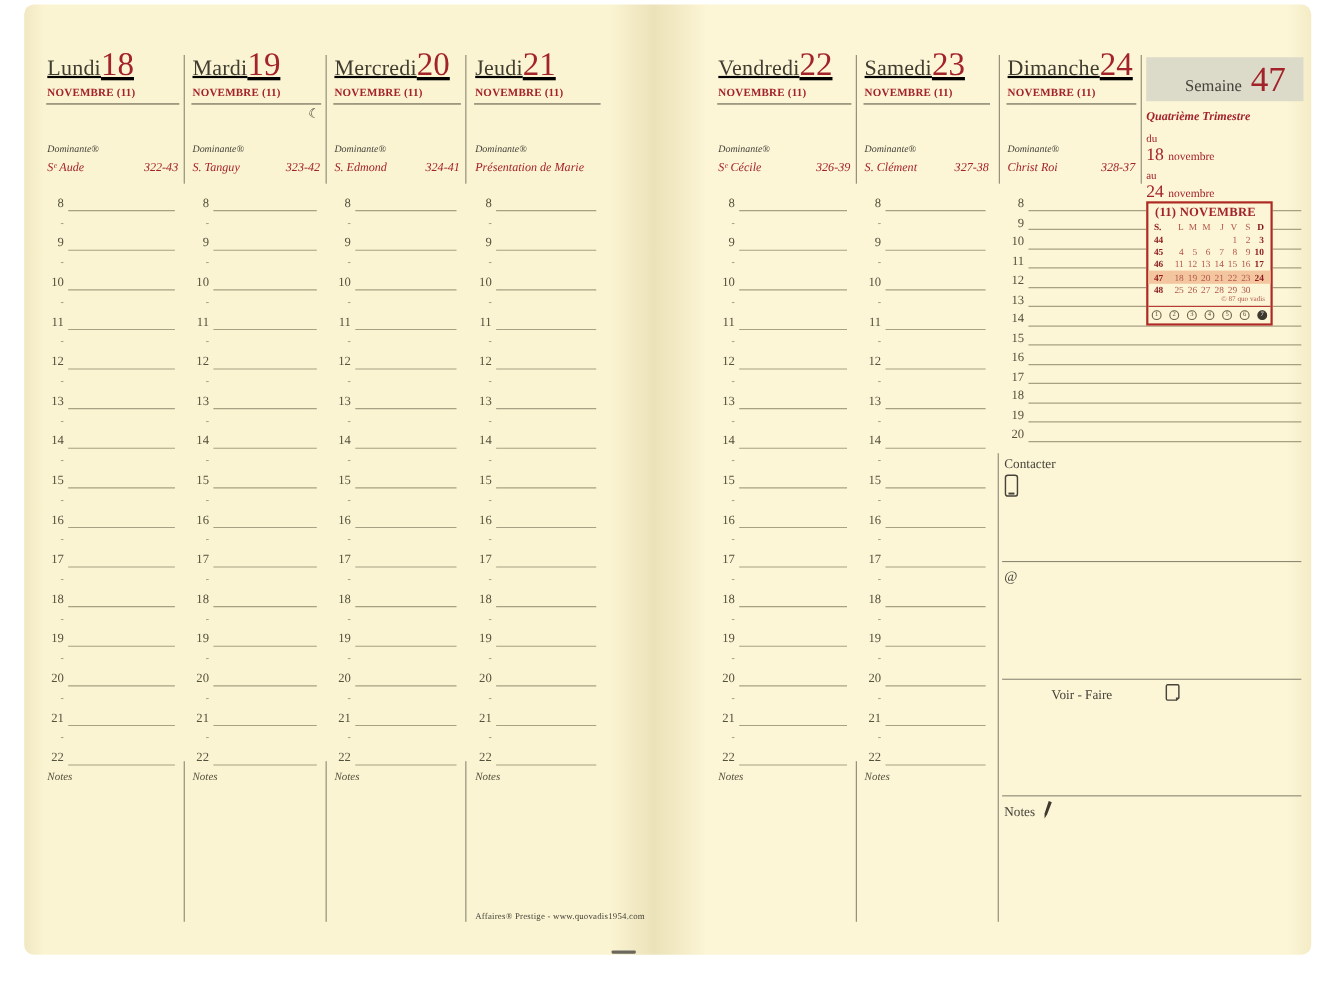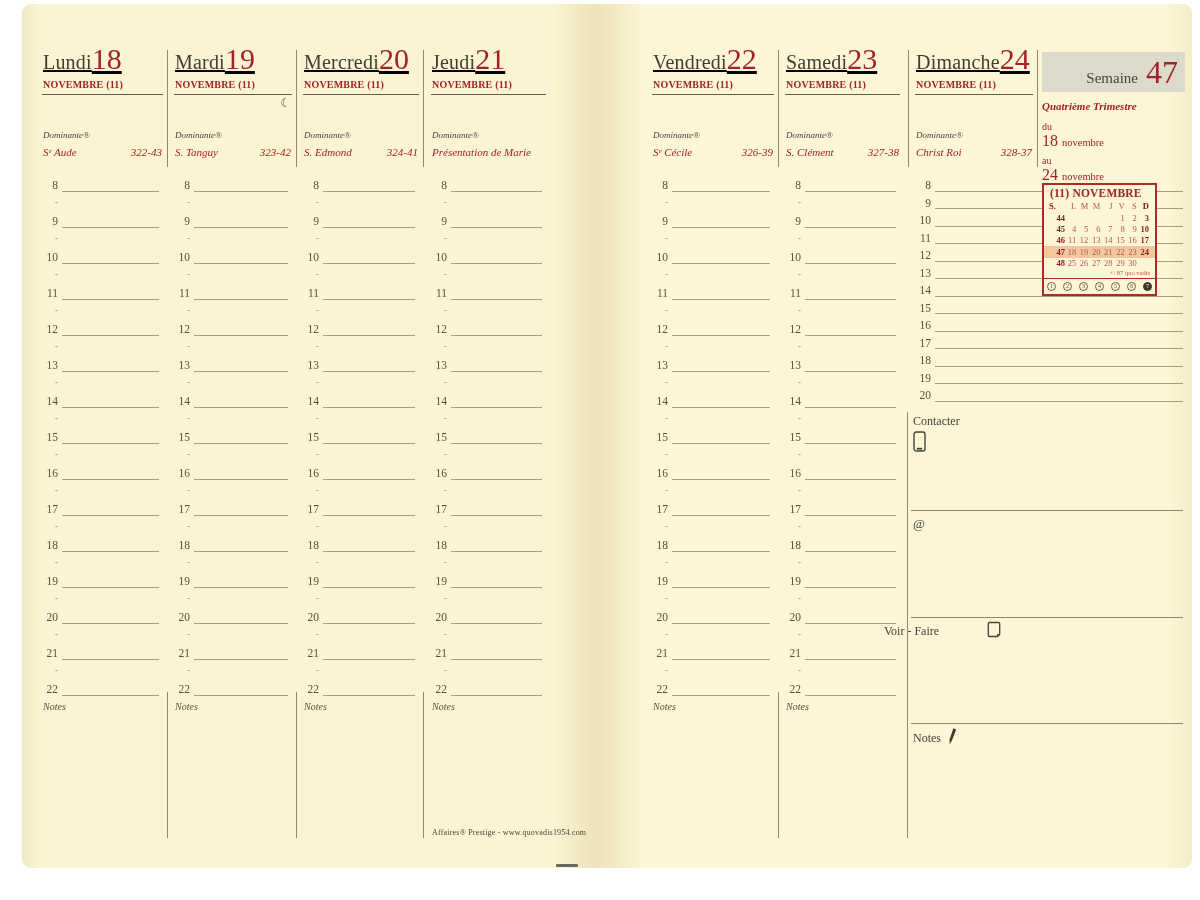--- a/index.html
+++ b/index.html
@@ -28,37 +28,37 @@
   .h-num{width:18px;text-align:right;font-size:11.5px;color:#54513c;line-height:17px;}
   .h-line{flex:1;align-self:flex-end;border-bottom:1px solid rgba(115,110,82,.62);margin:0 6px 3px 4px;}
   .sun .h-line{margin-right:2px;}
   .h-half{height:18px;display:flex;}
   .h-dash{width:18px;text-align:right;padding-right:5px;font-size:9px;color:#8a8670;line-height:15px;}
   .notes-label{position:absolute;top:701px;left:3px;font-style:italic;font-size:10px;color:#54513e;}
   .vline{position:absolute;width:1px;background:#8b8873;}
   .hline{position:absolute;height:1px;background:#8b8873;}
   
   .week-bar{position:absolute;left:1042px;top:52px;width:143px;height:40px;background:#dcdbc9;
-            display:flex;align-items:baseline;justify-content:flex-end;padding:3px 7px 0 0;box-sizing:border-box;}
+            display:flex;align-items:baseline;justify-content:flex-end;padding:3px 16px 0 0;box-sizing:border-box;}
   .semaine-label{font-size:15px;color:#45433a;margin-right:8px;}
   .week-number{font-size:32px;color:#a3232a;line-height:34px;}
   .wk-line{position:absolute;left:1042px;width:143px;text-align:left;color:#a3232a;}
   .trimester{top:100px;font-size:11px;font-style:italic;font-weight:700;}
   .range-word{font-size:10px;}
   .range-daynum{font-size:16px;}
   .range-month{font-size:10.5px;}
   
   .mini-cal{position:absolute;left:1042px;top:183px;width:115px;height:113px;box-sizing:border-box;
             border:2px solid #ae2a24;background:#fcf5d6;z-index:5;}
   .cal-title{font-size:11.5px;font-weight:700;color:#a3232a;padding:2px 0 1px 6px;letter-spacing:.2px;}
   .cal-row{display:grid;grid-template-columns:16px repeat(7,1fr);height:11.4px;align-items:center;padding:0 5px;}
   .cal-row.hdr{height:12px;}
   .cal-row.hl{background:#f3c6a0;}
   .cal-row span{font-size:8.5px;line-height:10px;}
-  .cal-wk{font-weight:700;color:#8e1c1c;text-align:right;}
+  .cal-wk{font-weight:700;color:#8e1c1c;text-align:left;}
   .cal-d{text-align:right;color:#b2584a;padding-right:1px;}
   .cal-d.sun{font-weight:700;color:#8e1c1c;}
   .cal-h{text-align:right;color:#b2584a;padding-right:1px;}
   .cal-h.first{text-align:left;font-weight:700;color:#8e1c1c;}
   .cal-h.sun{font-weight:700;color:#7d1410;}
   .cal-copy{font-size:6.5px;color:#b2584a;text-align:right;padding-right:5px;height:8px;line-height:8px;}
   .cal-foot{border-top:1.5px solid #ae2a24;display:flex;justify-content:center;align-items:center;gap:6.5px;height:15px;margin-top:1px;}
   .circ{width:9.5px;height:9.5px;border:1px solid #6d6149;border-radius:50%;box-sizing:border-box;
         display:flex;align-items:center;justify-content:center;font-size:6px;color:#55503c;}
   .circ.filled{background:#3b382e;border-color:#3b382e;color:#ffffff;}
@@ -171,21 +171,21 @@
   </div>
   <div style="position:absolute;left:913px;top:431px;">
     <svg width="13" height="21" viewBox="0 0 13 21">
         <rect x="1" y="1" width="11" height="19" rx="2.2" fill="none" stroke="#45433a" stroke-width="1.4"></rect>
         <rect x="3.8" y="16.8" width="5.4" height="1.8" fill="#45433a"></rect>
       </svg>
   </div>
   <div class="sec-label at-label" style="left:913px;top:516px;">
     <span>@</span>
   </div>
-  <div class="sec-label" style="left:884px;top:621px;gap:48px;">
+  <div class="sec-label" style="left:956px;top:621px;gap:48px;">
     <span>Voir - Faire</span>
     <span>
       <svg width="15" height="17" viewBox="0 0 15 17">
           <path d="M2.5 1.5 h9 a1.2 1.2 0 0 1 1.2 1.2 v10.8 l-2.2 2 h-8 a1.2 1.2 0 0 1 -1.2 -1.2 v-11.6 a1.2 1.2 0 0 1 1.2 -1.2 z" fill="none" stroke="#45433a" stroke-width="1.3"></path>
           <path d="M12.7 13.5 l-2.2 0 l0 2" fill="none" stroke="#45433a" stroke-width="1"></path>
         </svg>
     </span>
   </div>
   <div class="sec-label" style="left:913px;top:727px;">
     <span>Notes</span>

